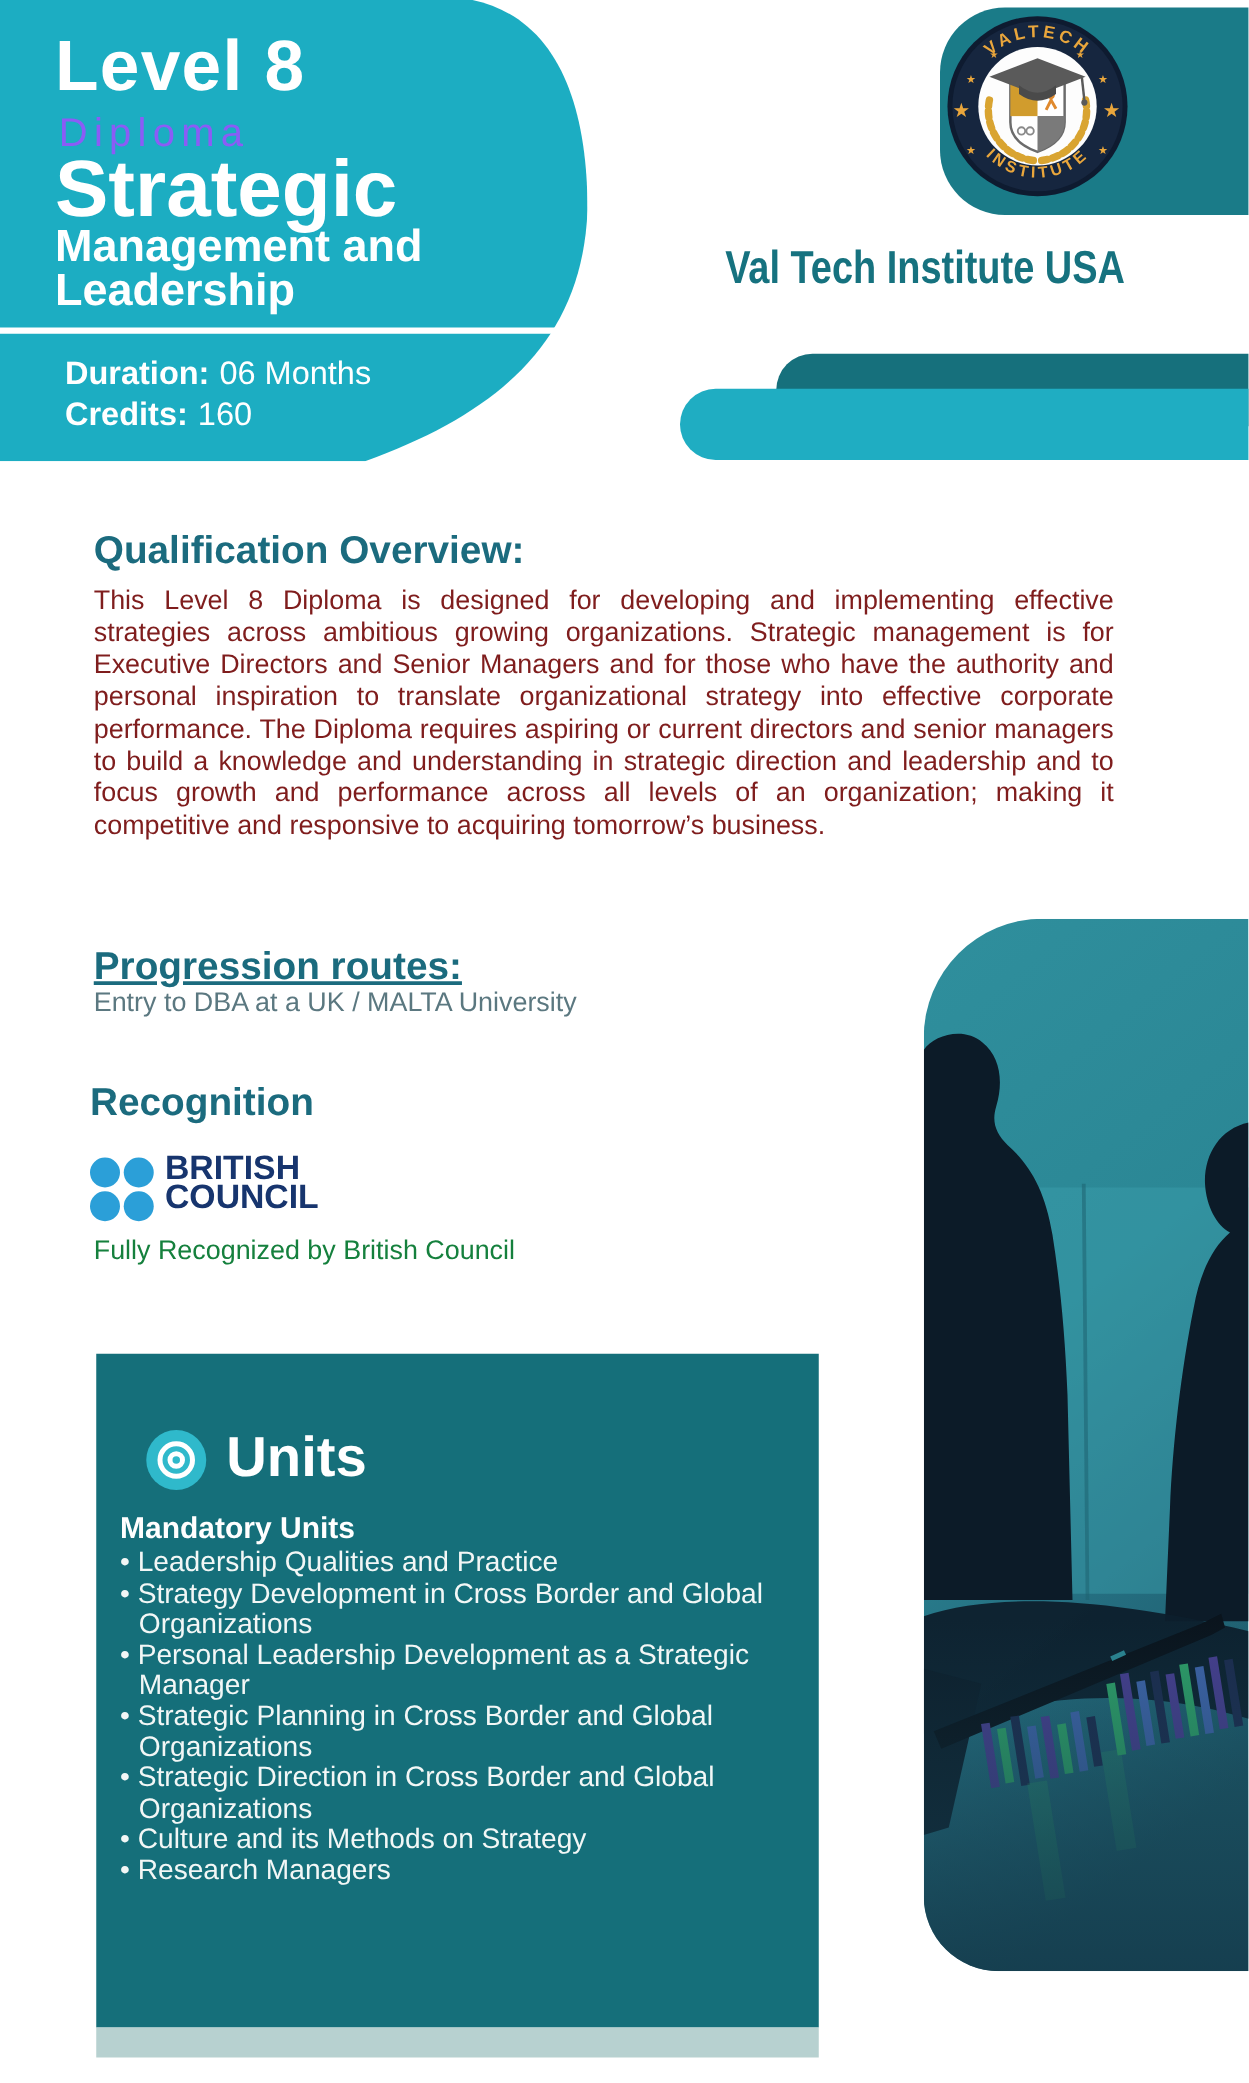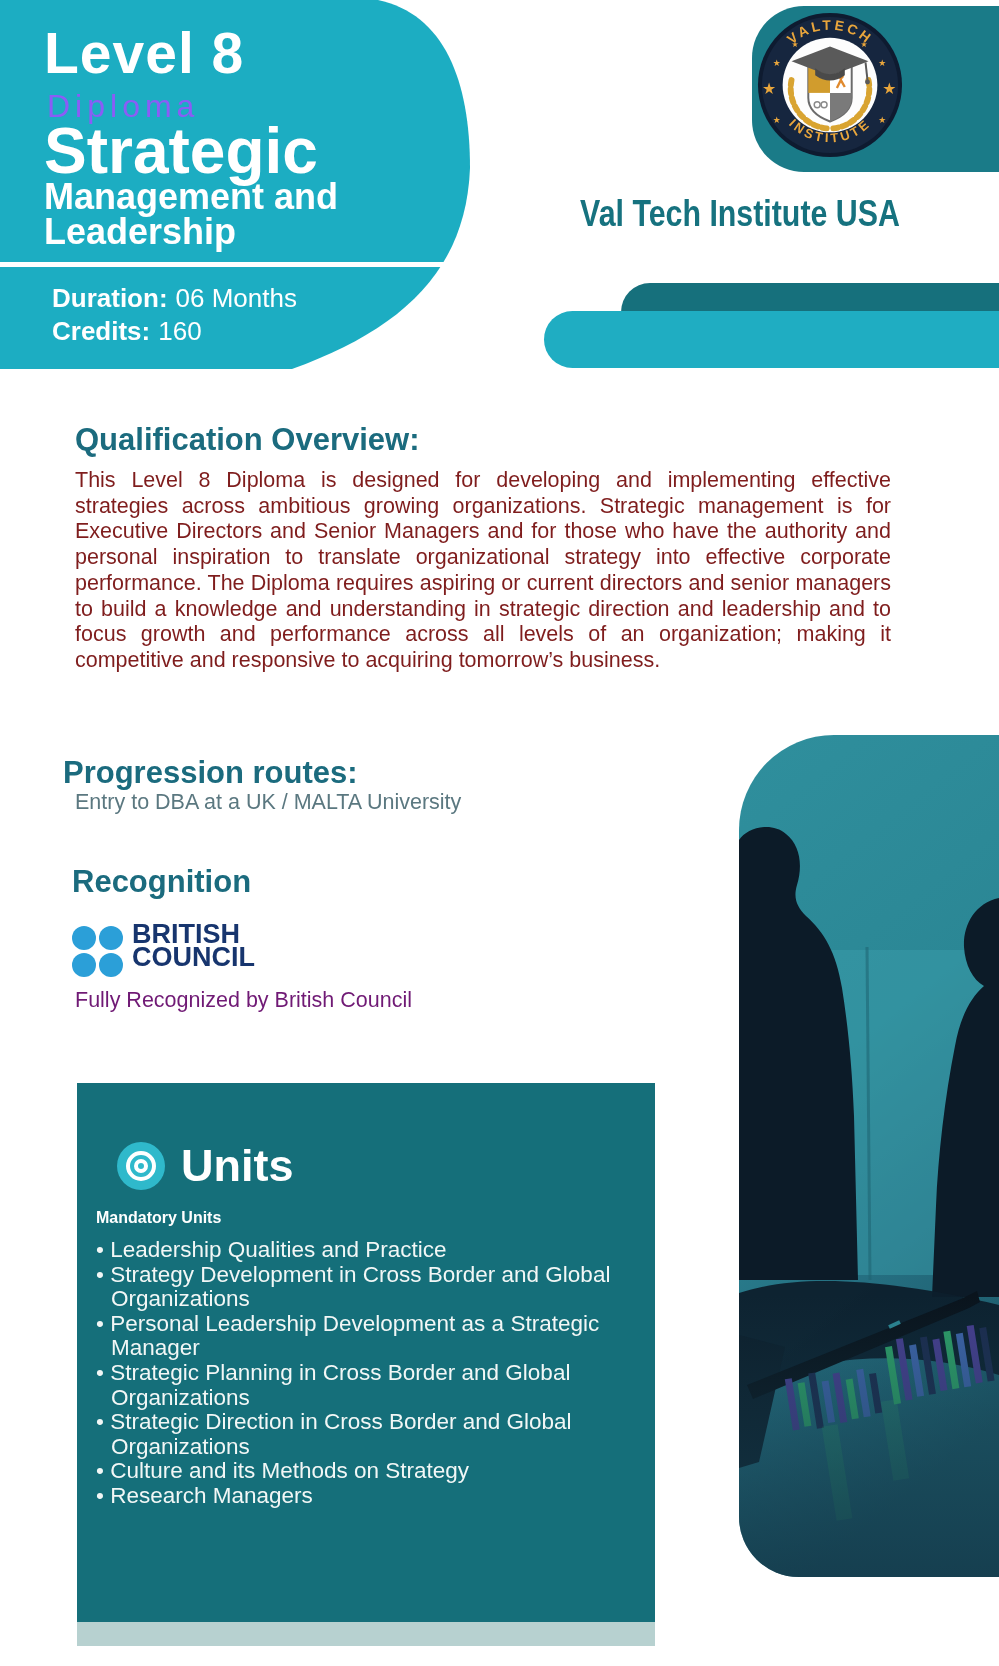--- a/index.html
+++ b/index.html
@@ -36,39 +36,39 @@
   .pill-dark{left:621px;top:283px;width:378px;height:58px;background:#16707C;border-radius:29px 0 0 29px;z-index:1;}
   .pill-light{left:544px;top:311px;width:455px;height:57px;background:#1FADC2;border-radius:29px 0 0 29px;z-index:2;}
 
   
   .h-teal{color:#1B6B7E;font-weight:bold;font-size:31px;}
   .overview-heading{left:75px;top:422px;}
   .overview-body{
     left:75px;top:468px;width:816px;font-size:21.5px;line-height:25.7px;
     color:#7f1d1d;text-align:justify;margin:0;
   }
-  .progression-heading{left:63px;top:755px;}
+  .progression-heading{left:75px;top:755px;text-decoration:underline;}
   .progression-body{left:75px;top:790px;font-size:21.5px;color:#5B7880;}
   .recognition-heading{left:72px;top:864px;}
 
   
   .bc-logo{left:72px;top:923px;display:flex;align-items:flex-start;}
   .bc-dots{display:grid;grid-template-columns:24px 24px;grid-gap:3px 3px;margin-top:3px;}
   .bc-dot{width:24px;height:24px;border-radius:50%;background:#2B9FD8;}
   .bc-words{margin-left:9px;color:#17356E;font-weight:bold;font-size:27px;line-height:23px;letter-spacing:0px;}
-  .bc-caption{left:75px;top:988px;font-size:21.5px;color:#701a75;}
+  .bc-caption{left:75px;top:988px;font-size:21.5px;color:#15803d;}
 
   
   .units-box{left:77px;top:1083px;width:578px;height:539px;background:#156F7A;color:#F2F7F6;}
-  .units-header{position:absolute;left:40px;top:57px;display:flex;align-items:center;}
+  .units-header{position:absolute;left:40px;top:57px;display:flex;align-items:flex-end;}
   .target-icon{width:48px;height:48px;border-radius:50%;background:#2FB9CB;display:flex;align-items:center;justify-content:center;}
   .target-ring1{width:30px;height:30px;border:4px solid #ffffff;border-radius:50%;display:flex;align-items:center;justify-content:center;box-sizing:border-box;}
   .target-ring2{width:14px;height:14px;border:4px solid #ffffff;border-radius:50%;box-sizing:border-box;}
   .units-title{margin-left:16px;font-size:45px;font-weight:bold;color:#ffffff;}
-  .units-sub{position:absolute;left:19px;top:126px;font-size:16px;font-weight:bold;color:#ffffff;}
+  .units-sub{position:absolute;left:19px;top:126px;font-size:24px;font-weight:bold;color:#ffffff;}
   .units-list{position:absolute;left:19px;top:155px;width:528px;margin:0;padding:0;list-style:none;font-size:22.5px;line-height:24.6px;}
   .units-list li{padding-left:15px;}
   .units-list li::before{content:"\2022\00a0";margin-left:-15px;}
 
   .bottom-bar{left:77px;top:1622px;width:578px;height:24px;background:#B7D1D0;}
 
   
   .photo{left:739px;top:735px;width:260px;height:842px;border-radius:95px 0 0 60px;overflow:hidden;}
   .photo svg{display:block;}
 </style>

